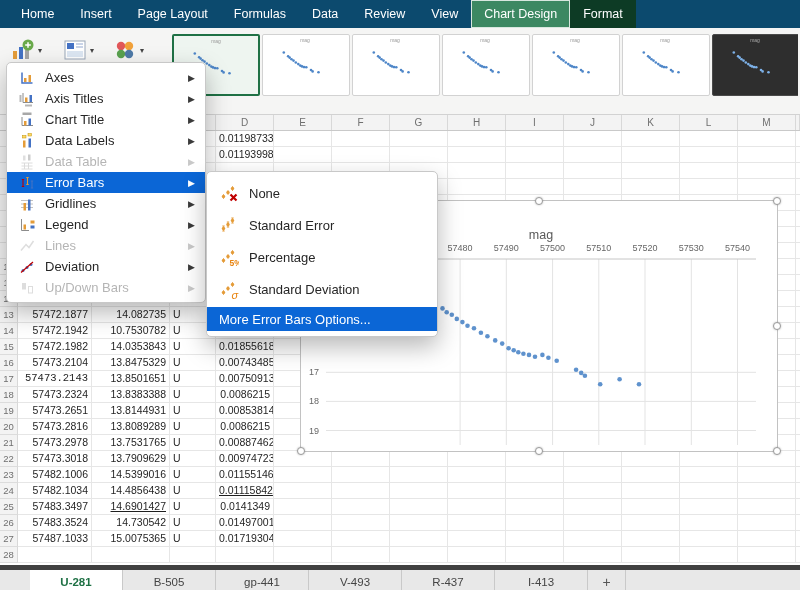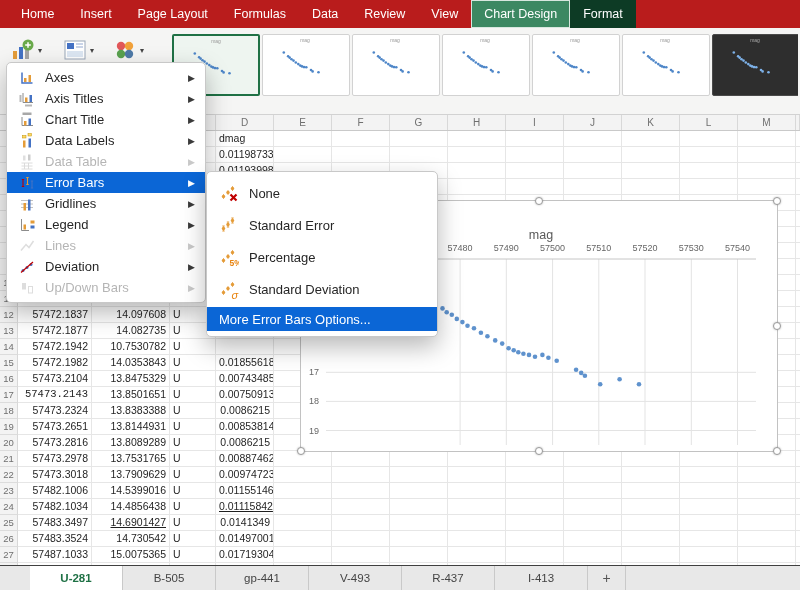--- a/index.html
+++ b/index.html
@@ -1,21 +1,21 @@
 <!DOCTYPE html>
 <html><head>
 <meta charset="utf-8">
 <style>
   * { margin:0; padding:0; box-sizing:border-box; }
   html,body { width:800px; height:616px; overflow:hidden; }
   body { font-family:"Liberation Sans",sans-serif; background:#fff; position:relative; }
   #app { position:absolute; inset:0; width:800px; height:616px; overflow:hidden; background:#fff; }
 
   
-  .ribbon-tabbar { position:absolute; top:0; left:0; right:0; height:28px; background:#b91c1c; display:flex; align-items:stretch; padding-left:8px; z-index:4; }
+  .ribbon-tabbar { position:absolute; top:0; left:0; right:0; height:28px; background:#0c4a6e; display:flex; align-items:stretch; padding-left:8px; z-index:4; }
   .rtab { color:#fff; font-size:12.5px; padding:0 13px; line-height:28px; white-space:nowrap; cursor:default; }
   .rtab-active { background:#3c8862; box-shadow: inset 0 0 0 1px rgba(255,255,255,.8); }
   .rtab-contextual { background:#0d3b25; }
 
   
   .ribbon { position:absolute; top:28px; left:0; right:0; height:87px; background:#f5f5f4; border-bottom:1px solid #d2d2d2; z-index:1; }
   .rbtn { position:absolute; top:8px; display:flex; align-items:center; gap:3px; padding:2px 3px; }
   .rbtn .carat { font-size:8px; color:#444; }
   .gallery { position:absolute; left:172px; top:6px; right:2px; height:64px; display:flex; gap:2px; overflow:hidden; }
   .thumb { width:88px; height:62px; background:#fff; border:1px solid #d2d2d2; border-radius:2px; flex:0 0 auto; position:relative; overflow:hidden; }
@@ -43,21 +43,21 @@
   .mi .ar { font-size:9px; color:#3a3a3a; }
   .mi.dis { color:#b5b5b5; } .mi.dis .ar { color:#c8c8c8; } .mi.dis .ic { opacity:.35; filter:grayscale(1); }
   .mi.hl { background:#0b66d6; color:#fff; } .mi.hl .ar { color:#fff; }
 
   .submenu { position:absolute; left:206px; top:171px; width:232px; background:#ffffff; border:1px solid #c8c8c8; border-radius:5px; box-shadow:0 10px 25px rgba(0,0,0,.28); padding:5px 0; z-index:21; overflow:hidden; }
   .smi { height:32px; display:flex; align-items:center; padding:0 12px; font-size:13px; color:#262626; }
   .smi .ic { width:20px; height:20px; margin-right:10px; flex:0 0 auto; }
   .smi-footer { height:24px; display:flex; align-items:center; padding:0 12px; font-size:13px; background:#0b66d6; color:#fff; margin-top:2px; }
 
   
-  .tabs { position:absolute; left:0; right:0; top:565px; height:25px; background:#e8e8e8; border-top:1px solid #404040; display:flex; z-index:6; font-size:11.5px; color:#444; }
+  .tabs { position:absolute; left:0; right:0; top:565px; height:25px; background:#e8e8e8; border-top:5px solid #404040; display:flex; z-index:6; font-size:11.5px; color:#444; }
   .tabs-spacer { width:30px; flex:0 0 auto; }
   .stab { width:93px; border-right:1px solid #c9c9c9; text-align:center; line-height:24px; flex:0 0 auto; white-space:nowrap; overflow:hidden; }
   .stab.active { background:#fff; color:#1f7145; font-weight:bold; }
   .stab.add { width:38px; font-size:14px; color:#555; }
   .tabs-fill { flex:1; }
 
   
   .status { position:absolute; left:0; right:0; top:590px; height:26px; background:#f4f4f4; border-top:1px solid #d2d2d2; display:flex; align-items:center; font-size:11px; color:#5a5a5a; z-index:6; padding:0 12px; }
   .status .right { margin-left:auto; display:flex; gap:34px; }
 </style>
@@ -243,37 +243,20 @@
         <div class="hdr-cell" style="width: 58px;">H</div>
         <div class="hdr-cell" style="width: 58px;">I</div>
         <div class="hdr-cell" style="width: 58px;">J</div>
         <div class="hdr-cell" style="width: 58px;">K</div>
         <div class="hdr-cell" style="width: 58px;">L</div>
         <div class="hdr-cell" style="width: 58px;">M</div>
         <div class="hdr-cell" style="width: 4px;"></div>
       </div>
       <div>
         <div class="grow">
-          <div class="rowhdr">1</div>
-          <div class="cell" style="width: 74px;"></div>
-          <div class="cell" style="width: 78px;"></div>
-          <div class="cell" style="width: 46px;"></div>
-          <div class="cell" style="width: 58px;">dmag</div>
-          <div class="cell" style="width: 58px;"></div>
-          <div class="cell" style="width: 58px;"></div>
-          <div class="cell" style="width: 58px;"></div>
-          <div class="cell" style="width: 58px;"></div>
-          <div class="cell" style="width: 58px;"></div>
-          <div class="cell" style="width: 58px;"></div>
-          <div class="cell" style="width: 58px;"></div>
-          <div class="cell" style="width: 58px;"></div>
-          <div class="cell" style="width: 58px;"></div>
-          <div class="cell" style="width: 4px;"></div>
-        </div>
-        <div class="grow">
           <div class="rowhdr">2</div>
           <div class="cell" style="width: 74px;"></div>
           <div class="cell" style="width: 78px;"></div>
           <div class="cell" style="width: 46px;"></div>
           <div class="cell num" style="width: 58px;">0.01198733</div>
           <div class="cell" style="width: 58px;"></div>
           <div class="cell" style="width: 58px;"></div>
           <div class="cell" style="width: 58px;"></div>
           <div class="cell" style="width: 58px;"></div>
           <div class="cell" style="width: 58px;"></div>

